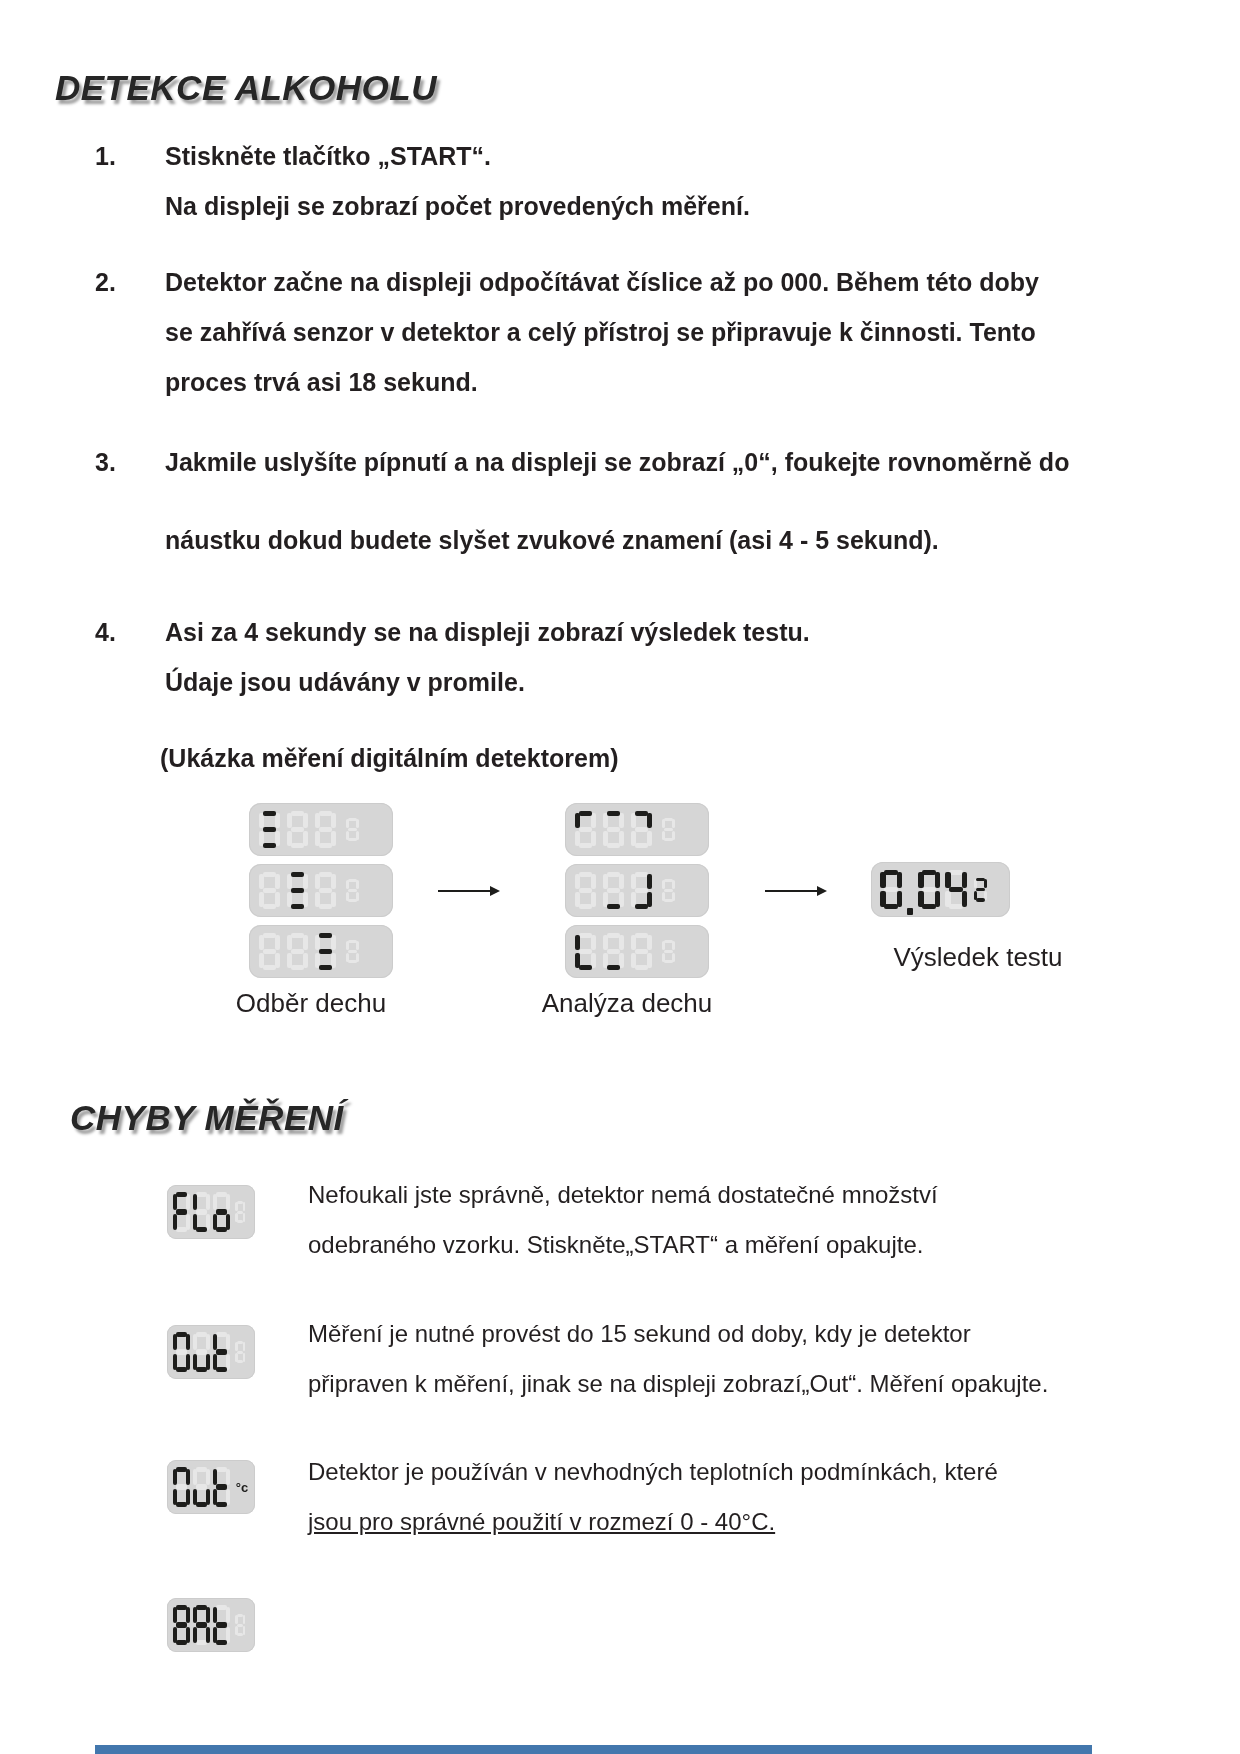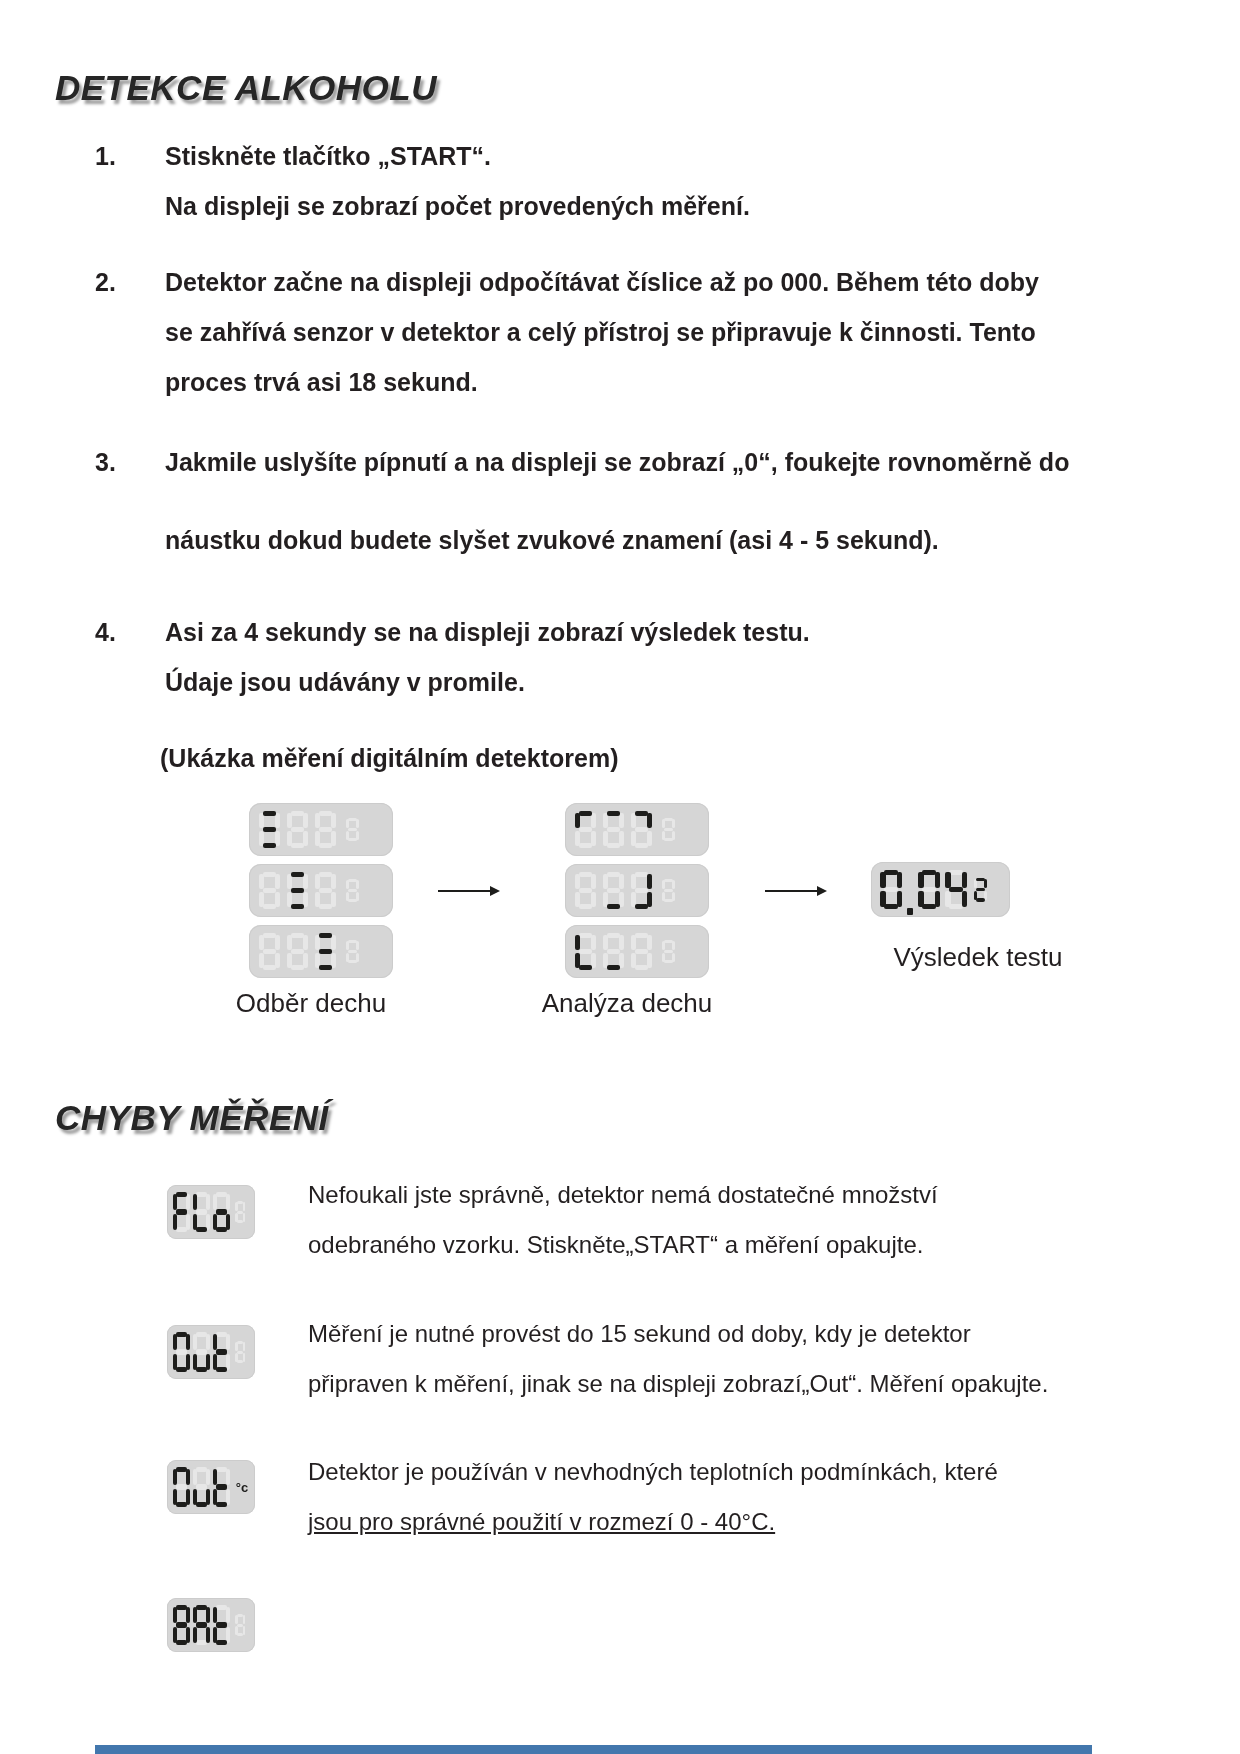--- a/index.html
+++ b/index.html
@@ -352,21 +352,21 @@
         <div class="seg seg-b on"></div>
         <div class="seg seg-c"></div>
         <div class="seg seg-d on"></div>
         <div class="seg seg-e on"></div>
         <div class="seg seg-f"></div>
         <div class="seg seg-g on"></div>
       </div>
     </div>
   <div class="abs lcd-label" style="left:828px;top:942px;">Výsledek testu</div>
 
-  <div class="abs section-title" style="left:55px;top:1098px;">CHYBY MĚŘENÍ</div>
+  <div class="abs section-title" style="left:70px;top:1098px;">CHYBY MĚŘENÍ</div>
 
   <div class="lcd err" style="left:167px;top:1185px;">
       <div class="seg-digit">
         <div class="seg seg-a on"></div>
         <div class="seg seg-b"></div>
         <div class="seg seg-c"></div>
         <div class="seg seg-d"></div>
         <div class="seg seg-e on"></div>
         <div class="seg seg-f on"></div>
         <div class="seg seg-g on"></div>

